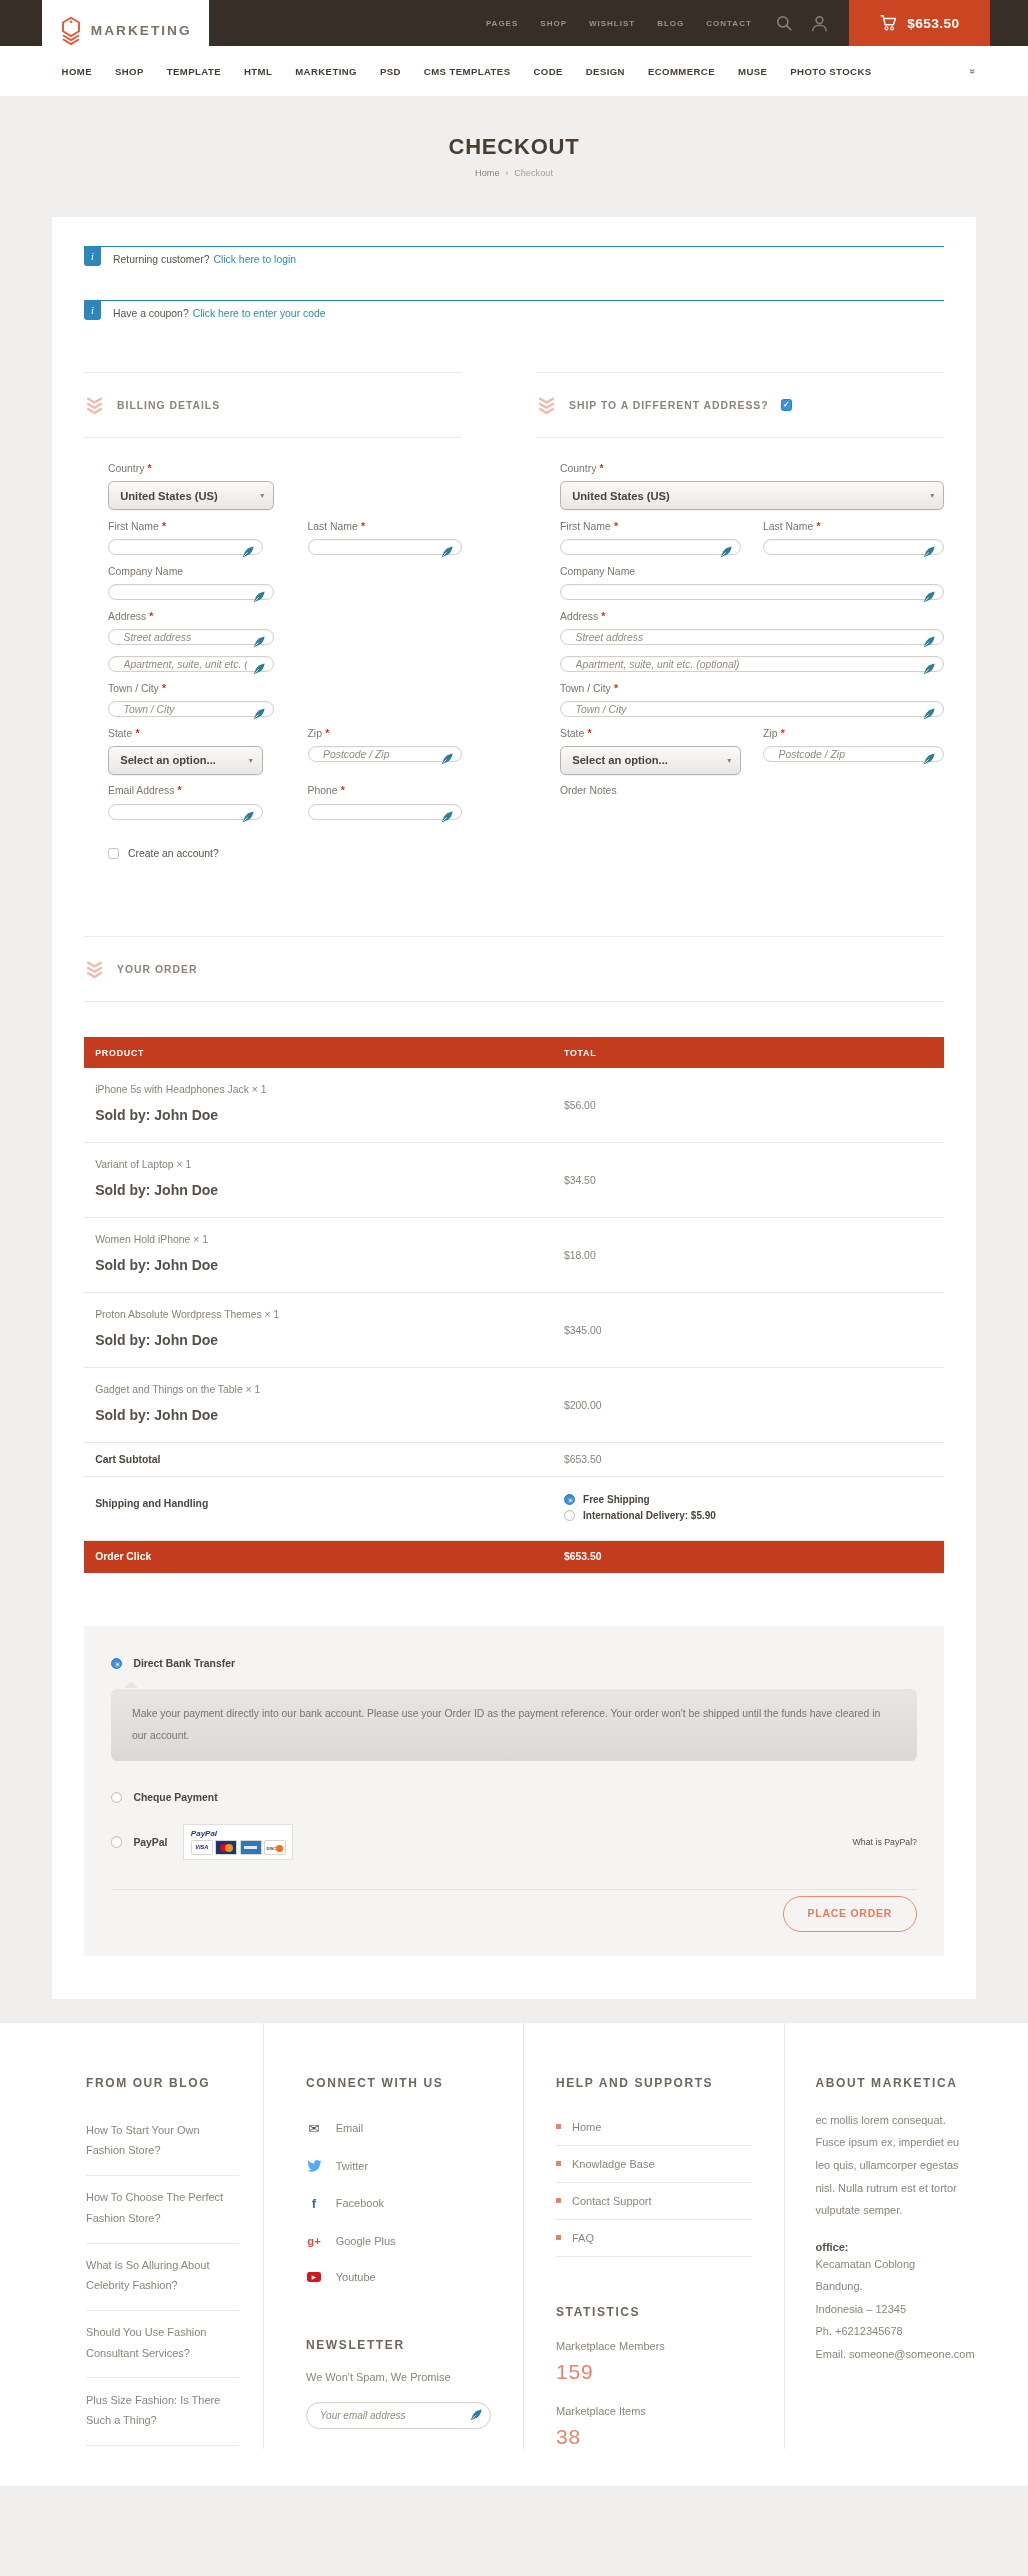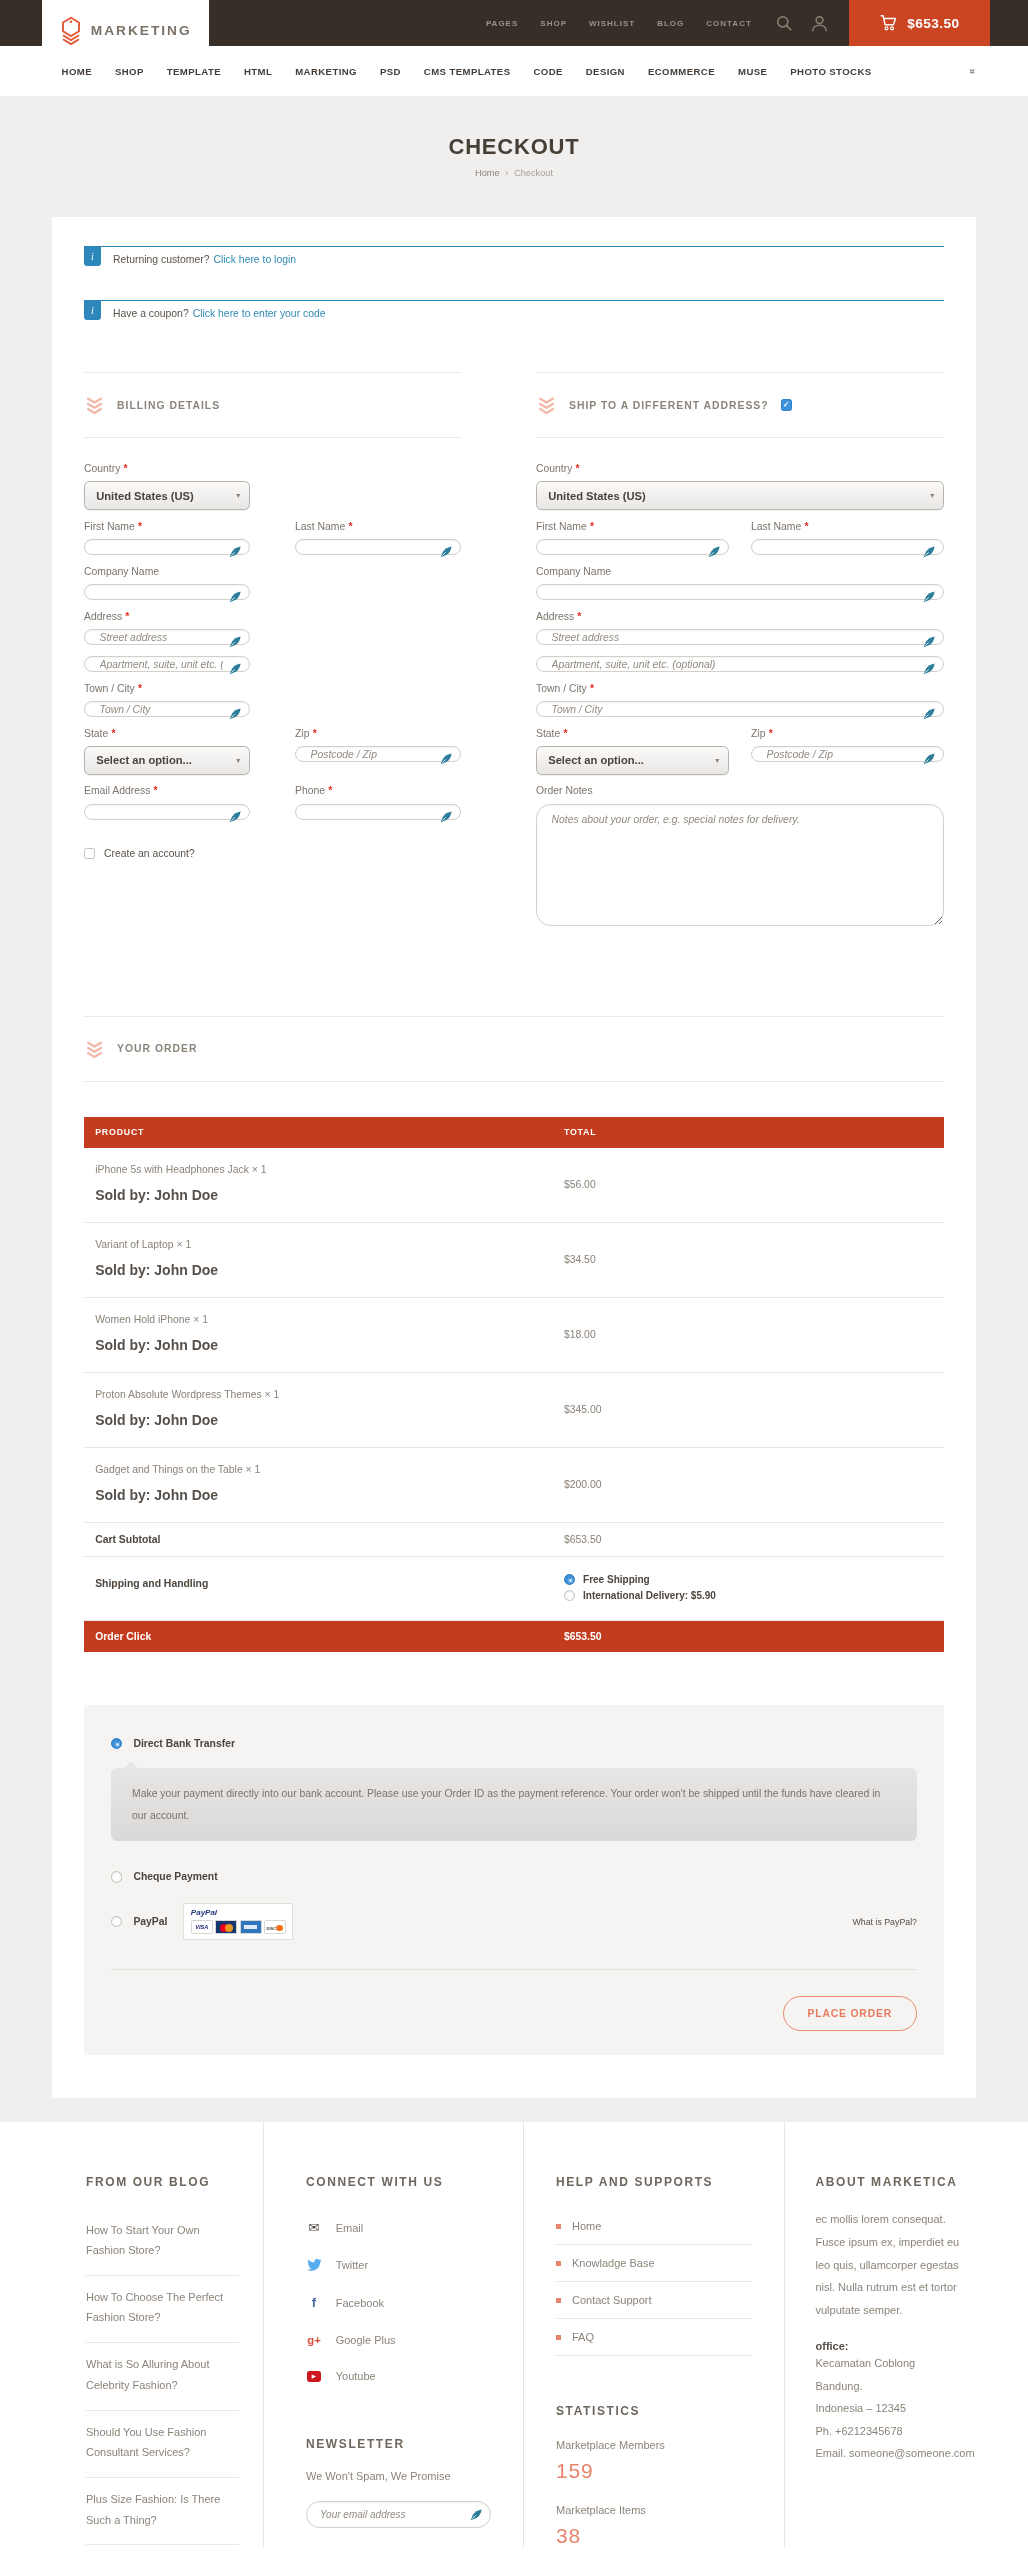--- a/index.html
+++ b/index.html
@@ -48,21 +48,21 @@
 
   
   .sec-head { border-top: 0.8px solid #eceae7; border-bottom: 0.8px solid #eceae7; padding: 22px 0; display: flex; align-items: center; gap: 12px; }
   .sec-head .sec-title { font-size: 10.4px; font-weight: bold; letter-spacing: 1px; color: #8c847b; }
   .chev-icon { flex: 0 0 21px; }
 
   
   .form-cols { display: flex; margin-top: 39px; }
   .col-bill { width: 378px; margin-right: 74px; }
   .col-ship { flex: 1; }
-  .fields { padding-top: 25px; }
+  .fields { padding-top: 25px; margin-left: 24px; }
   .fgroup { margin-bottom: 10.4px; }
   .fgroup label { display: block; font-size: 10.4px; color: #7d746b; margin-bottom: 7.2px; }
   .req { color: #e02b20; margin-left: 3.2px; font-size: 10.4px; }
   .frow { display: flex; gap: 45px; }
   .col-ship .frow { gap: 22px; }
   .frow .fgroup { flex: 1; max-width: 166px; }
   .col-ship .frow .fgroup { max-width: none; }
   .w-half { width: 166px; }
 
   .inputwrap { position: relative; }
@@ -120,21 +120,21 @@
   .mini-card.visa i { font-style: italic; font-weight: bold; font-size: 5.6px; color: #1a1f71; }
   .mini-card.mc { background: #16366f; }
   .mini-card.mc .c1, .mini-card.mc .c2 { position: absolute; width: 8px; height: 8px; border-radius: 50%; top: 3.2px; }
   .mini-card.mc .c1 { left: 4px; background: #eb001b; }
   .mini-card.mc .c2 { left: 8.8px; background: #f79e1b; opacity: .92; }
   .mini-card.amex { background: #2e77bc; }
   .mini-card.amex::after { content:""; width: 13px; height: 3.2px; background: rgba(255,255,255,.85); }
   .mini-card.disc .ball { position: absolute; right: 2.4px; top: 4px; width: 6.4px; height: 6.4px; border-radius: 50%; background: #f47216; }
   .mini-card.disc::after { content:"DISC"; position:absolute; left:1.6px; top:4.8px; font-size:4px; font-weight:bold; color:#4a433c; }
   .what-paypal { margin-left: auto; font-size: 8.8px; color: #57504a; }
-  .pay-actions { border-top: 0.8px solid #e3e1de; margin-top: 22.5px; padding-top: 26px; text-align: right; }
+  .pay-actions { border-top: 0.8px solid #e3e1de; margin-top: 22.5px; padding-top: 6px; text-align: right; }
   .place-order { display: inline-block; background: transparent; border: 1.6px solid #eb8a6d; color: #e87a5e; border-radius: 803px; padding: 11.2px 24px; font-family: "Liberation Sans", sans-serif; font-size: 10.4px; font-weight: bold; letter-spacing: 0.8px; cursor: pointer; }
 
   
   .footer { background: #fff; padding: 0 52px 37px; display: grid; grid-template-columns: 211px 260px 261px 191px; }
   .fcol { padding-top: 3.2px; }
   .fcol + .fcol { border-left: 0.8px solid #e9e7e4; }
   .fcol-inner1 { padding: 0 24px 0 34px; }
   .fcol-inner2 { padding: 0 32px 0 42px; }
   .fcol-inner3 { padding: 0 32px 0 32px; }
   .fcol-inner4 { padding: 0 0 0 30.5px; }
@@ -458,21 +458,20 @@
             <div class="inputwrap"><input type="text" placeholder="Postcode / Zip" style="">
               <svg class="pen" width="12" height="12" viewBox="0 0 16 16">
                   <path d="M15.5.5c-5 .8-9.4 3.4-11.6 7.2L1 14.9l7.3-2.8C12.2 9.9 14.7 5.5 15.5.5z" fill="#2e7e9a"></path>
                   <path d="M3.2 12.8 L7.5 8.5" stroke="#fff" stroke-width="1.1"></path>
                 </svg>
             </div>
           </div>
         </div>
         <div class="fgroup">
           <label>Order Notes</label>
-          <div class="inputwrap ta"><textarea placeholder="Notes about your order, e.g. special notes for delivery." style=""></textarea></div>
         </div>
       </div>
     </section>
   </div>
 
   <section class="your-order">
     <div class="sec-head">
       <svg class="chev-icon" width="21" height="20" viewBox="0 0 26 25">
         <g fill="none" stroke="#f2b9a9" stroke-width="3" stroke-linejoin="round">
           <path d="M4 4 L13 9.5 L22 4"></path>

